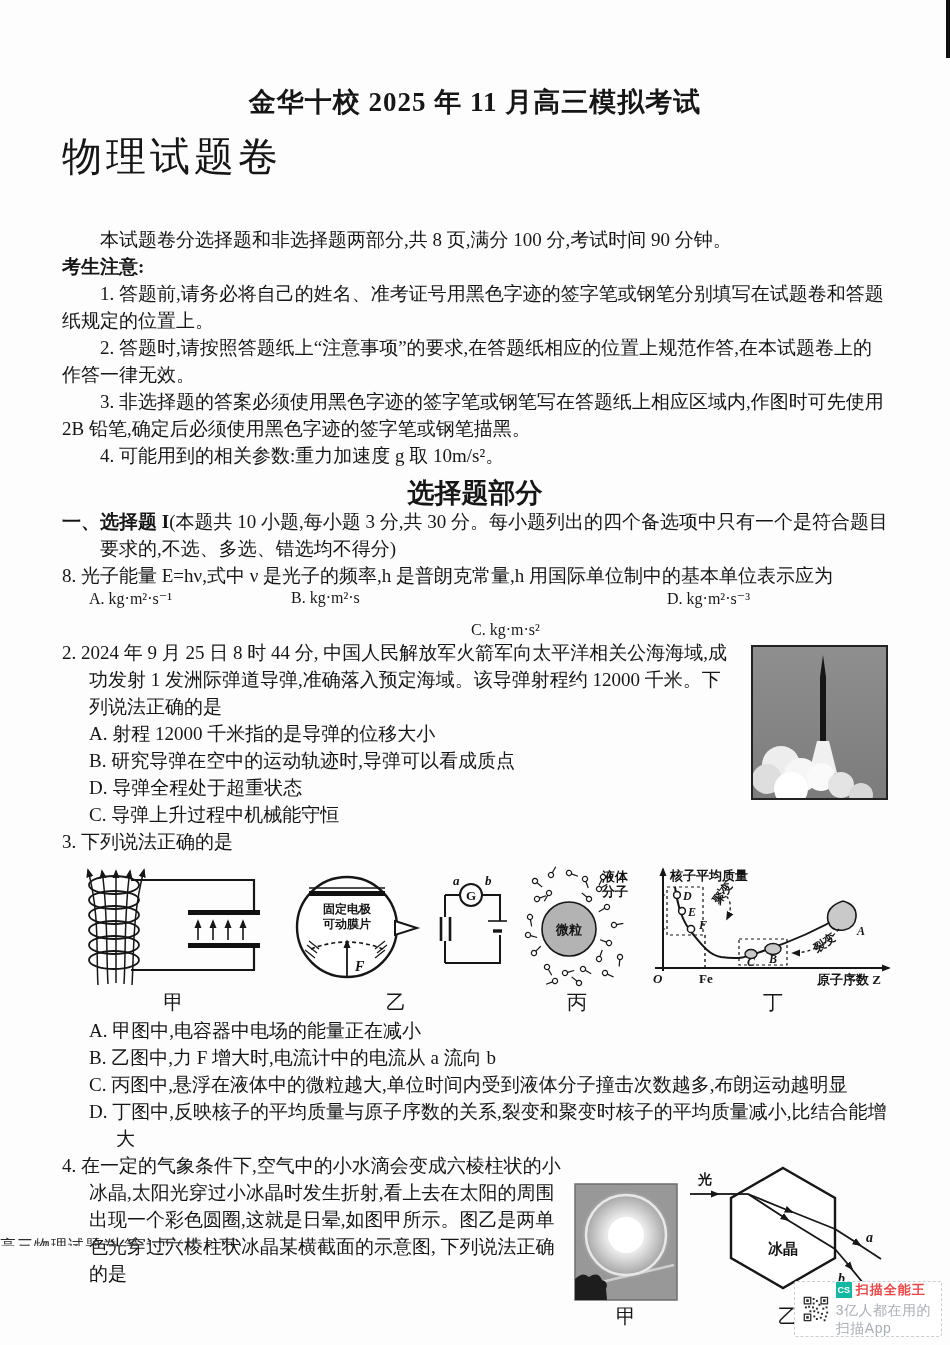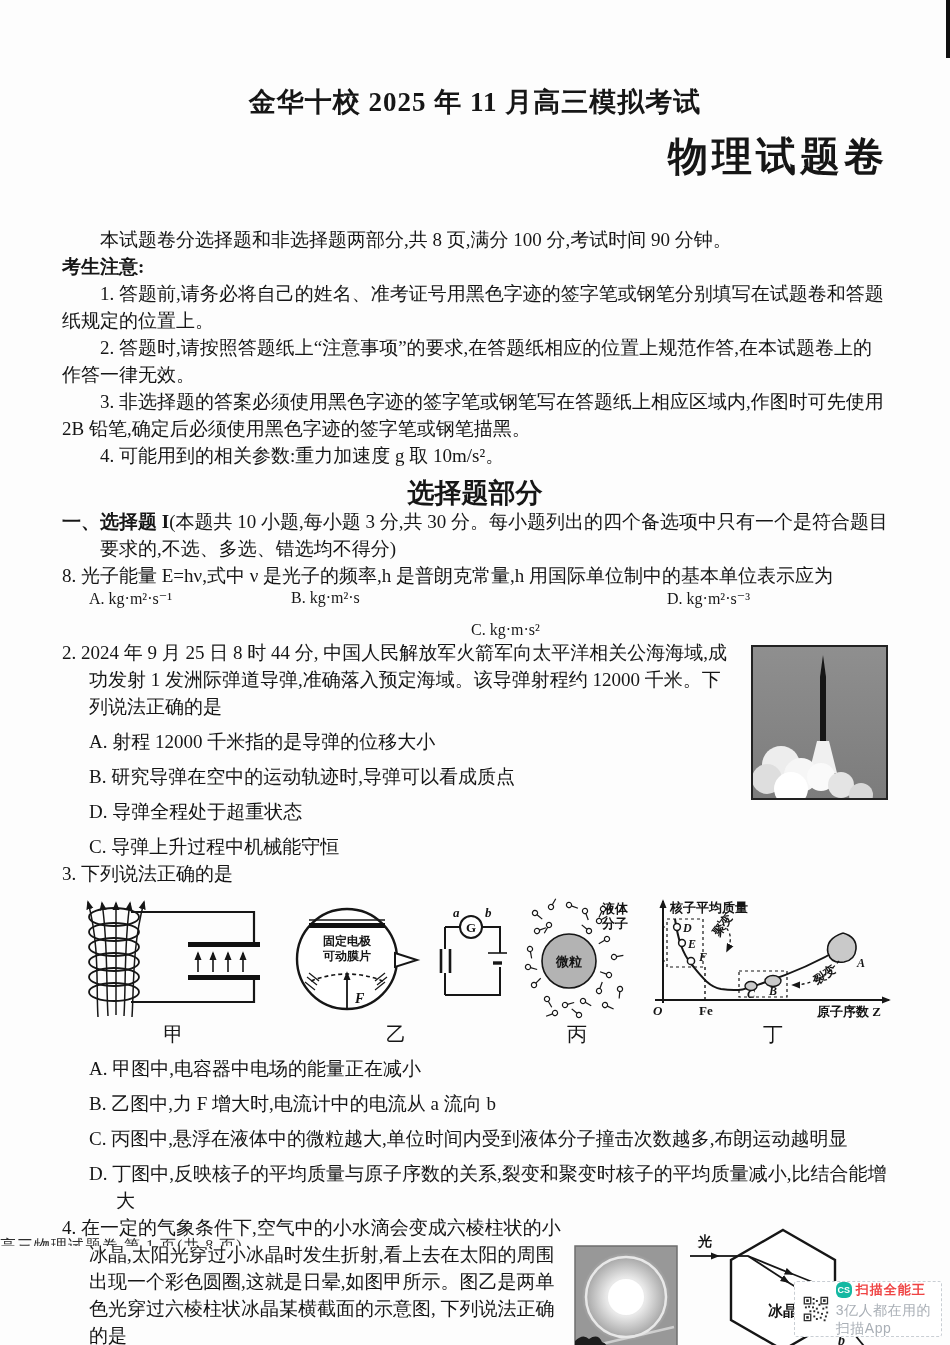--- a/index.html
+++ b/index.html
@@ -6,32 +6,32 @@
   html,body { background:#e8e8e8; }
   .page {
     position:relative; width:950px; height:1345px; margin:0 auto;
     background:#fdfdfd; color:#161616; overflow:hidden;
     font-family:"Liberation Serif","DejaVu Serif",serif;
   }
   .content { position:absolute; left:62px; right:62px; top:0; }
   .edge-mark { position:absolute; right:0; top:0; width:4px; height:58px; background:#101010; }
 
   h1.exam-title { margin-top:86px; text-align:center; font-size:27px; line-height:32px; font-weight:bold; letter-spacing:1px; }
-  h2.paper-title { margin-top:14px; text-align:right; font-size:40px; line-height:50px; font-weight:bold; letter-spacing:4px; }
+  h2.paper-title { margin-top:14px; text-align:left; font-size:40px; line-height:50px; font-weight:normal; letter-spacing:4px; }
 
   p { font-size:19px; line-height:27px; }
   .intro { margin-top:44px; text-indent:2em; }
   .bold { font-weight:bold; }
   .indent2 { text-indent:2em; }
 
   .section-title { text-align:center; font-size:27px; line-height:30px; font-weight:bold; margin-top:9px; }
   .part-heading { padding-left:2em; text-indent:-2em; }
 
   .qtext { padding-left:27px; text-indent:-27px; }
-  .opt { padding-left:54px; text-indent:-27px;margin-top:8px; }
+  .opt { padding-left:54px; text-indent:-27px; }
   .opt-row { display:flex; padding-left:27px; }
   .opt-row span { display:block; }
   .opt-row .o0 { width:202px; } .opt-row .o1 { width:180px; } .opt-row .o2 { width:196px;margin-top:32px; }
 
   .q2-wrap::after { content:""; display:block; clear:both; }
   .missile-fig { float:right; margin:6px 0 4px 14px; }
 
   .fig-row { display:flex; align-items:flex-end; margin:8px 0 2px 14px; gap:14px; }
   .fig-block { display:flex; flex-direction:column; align-items:center; }
   .fig-caption { font-size:20px; line-height:26px; margin-top:2px; }
@@ -50,21 +50,21 @@
 
   .watermark {
     position:absolute; right:8px; bottom:8px; width:148px; height:56px;
     background:#ffffff; border:1px dashed #c9ced4; border-radius:3px;
     display:flex; align-items:center; padding:7px 8px; gap:7px;
     font-family:"Liberation Sans","DejaVu Sans",sans-serif;
   }
   .wm-col { display:flex; flex-direction:column; justify-content:center; }
   .wm-row { display:flex; align-items:center; gap:4px; }
   .wm-logo {
-    width:16px; height:16px; border-radius:6px; background:#14b8a2;
+    width:16px; height:16px; border-radius:0; background:#14b8a2;
     color:#fff; font-size:9px; font-weight:bold; display:flex; align-items:center; justify-content:center;
   }
   .wm-title { font-size:13px; font-weight:bold; color:#ef4444; letter-spacing:1px; }
   .wm-tagline { font-size:14px; color:#a9afb6; margin-top:3px; letter-spacing:0.5px; }
 </style>
 </head>
 <body>
 
 <svg width="0" height="0" style="position:absolute">
   <defs>

